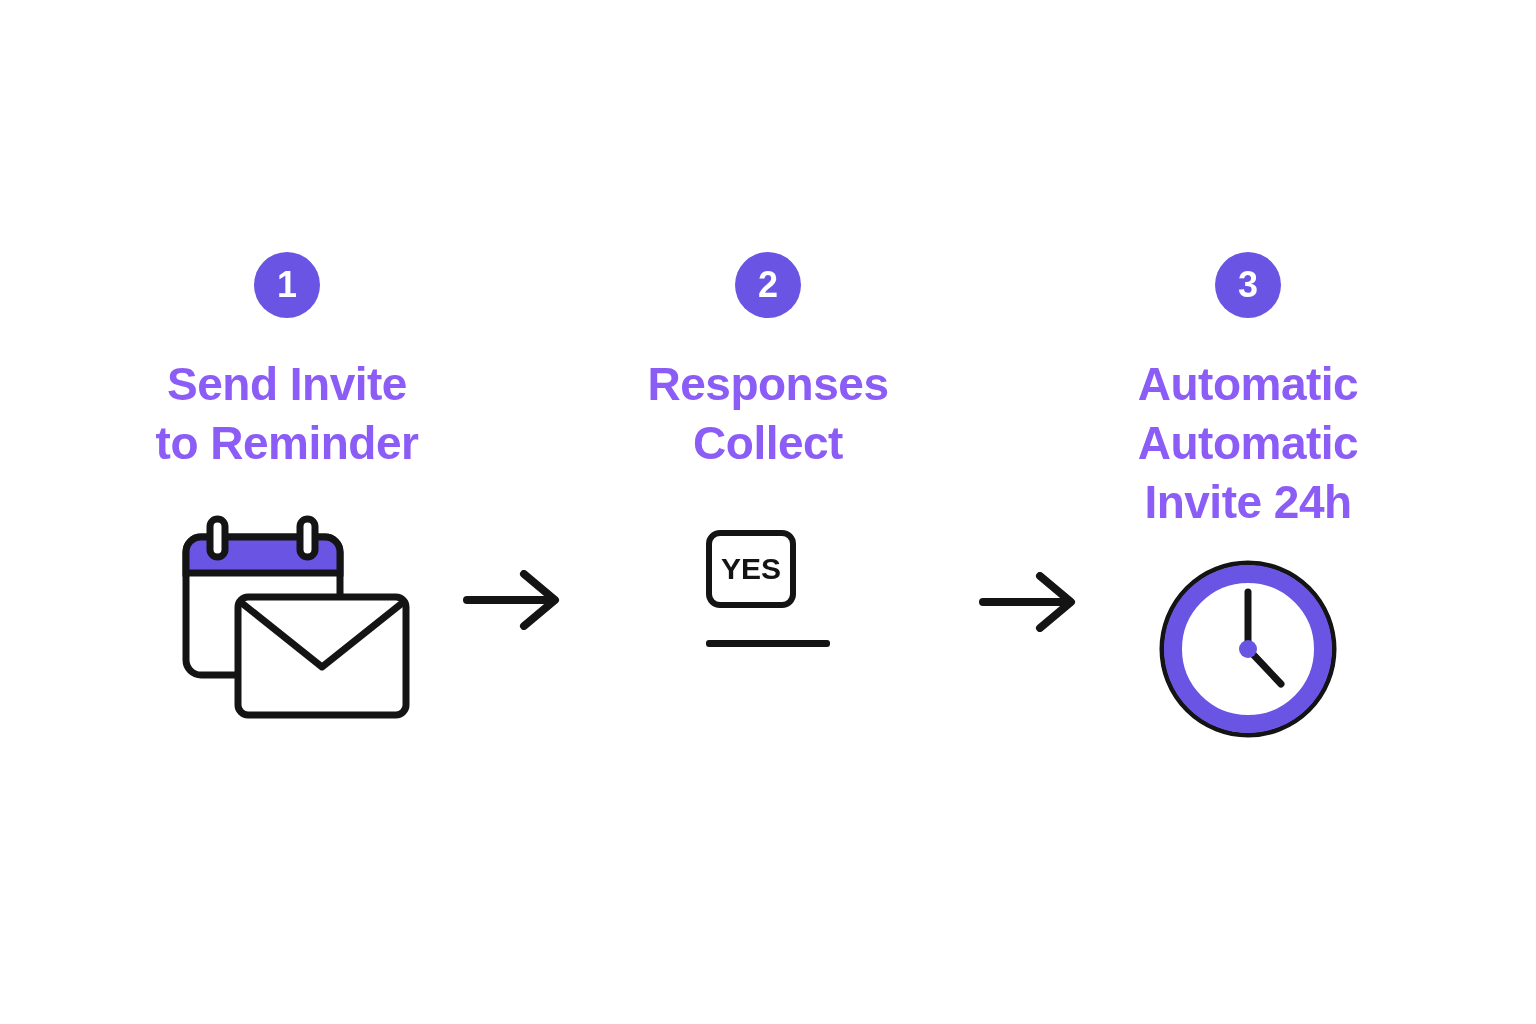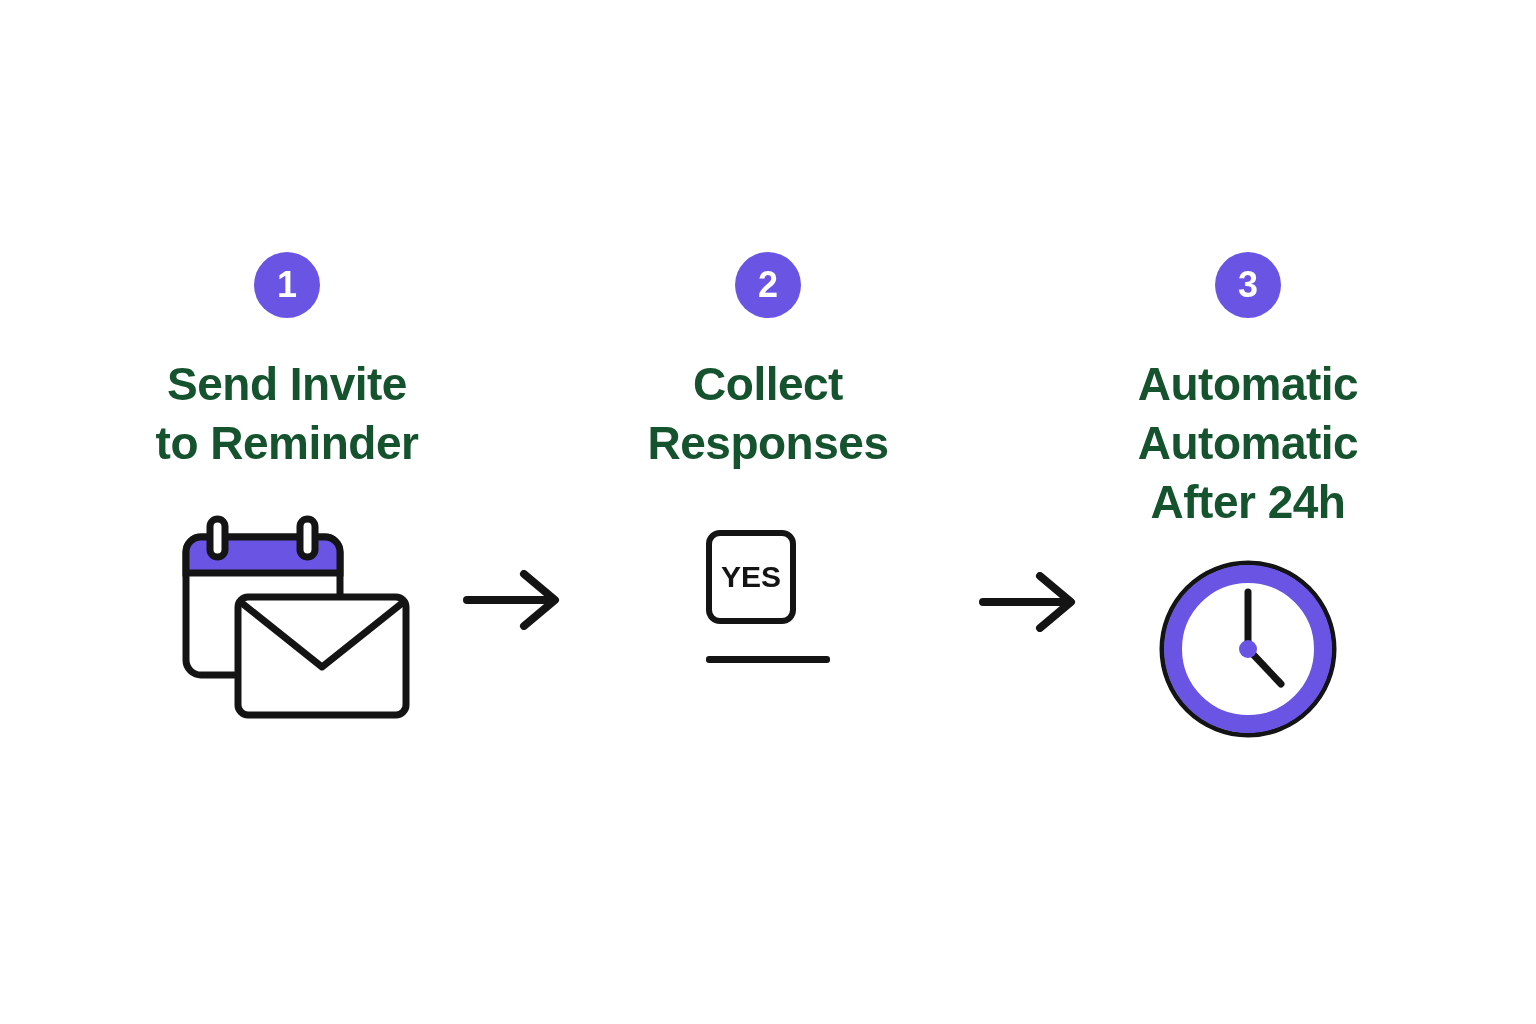--- a/index.html
+++ b/index.html
@@ -40,37 +40,37 @@
     justify-content: center;
     line-height: 1;
   }
   .step-title {
     margin-top: 37px;
     text-align: center;
     font-size: 46px;
     font-weight: 700;
     line-height: 59px;
     letter-spacing: -0.5px;
-    color: #14532d;
+    color: #8b5cf6;
   }
   .step-title span { display: block; }
 
   .icon-wrap-1 { margin-top: 42px; margin-left: 16px; }
   .icon-wrap-2 { margin-top: 57px; }
   .icon-wrap-3 { margin-top: 25px; }
 
   
   .responses-row {
     display: flex;
     gap: 13px;
     align-items: center;
   }
   .response-box {
     width: 90px;
-    height: 94px;
+    height: 78px;
     border: 6px solid #141414;
     border-radius: 14px;
     background: #ffffff;
     box-sizing: border-box;
     display: flex;
     align-items: center;
     justify-content: center;
     font-size: 30px;
     font-weight: 700;
     letter-spacing: 0px;
@@ -131,22 +131,22 @@
       <line x1="5" y1="30" x2="90" y2="30" stroke="#141414" stroke-width="8" stroke-linecap="round"></line>
       <polyline points="62,4 93,30 62,56" fill="none" stroke="#141414" stroke-width="8" stroke-linecap="round" stroke-linejoin="round"></polyline>
     </svg>
   </div>
 
   <div class="step step-2">
     <div class="step-number">
       <span>2</span>
     </div>
     <div class="step-title">
+      <span>Responses</span>
       <span>Collect</span>
-      <span>Responses</span>
     </div>
     <div class="icon-wrap-2">
       <div class="responses-row">
         <div class="response-box">
           <span>YES</span>
         </div>
       </div>
       <div class="responses-underline"></div>
     </div>
   </div>
@@ -158,21 +158,21 @@
     </svg>
   </div>
 
   <div class="step step-3">
     <div class="step-number">
       <span>3</span>
     </div>
     <div class="step-title">
       <span>Automatic</span>
       <span>Automatic</span>
-      <span>After 24h</span>
+      <span>Invite 24h</span>
     </div>
     <div class="icon-wrap-3">
       <svg width="184" height="184" viewBox="0 0 184 184" fill="none" xmlns="http://www.w3.org/2000/svg">
 
         <circle cx="92" cy="92" r="86" fill="#ffffff" stroke="#141414" stroke-width="5"></circle>
 
         <circle cx="92" cy="92" r="75" fill="#ffffff" stroke="#6a54e4" stroke-width="18"></circle>
 
         <line x1="92" y1="92" x2="92" y2="35" stroke="#141414" stroke-width="7" stroke-linecap="round"></line>
 

